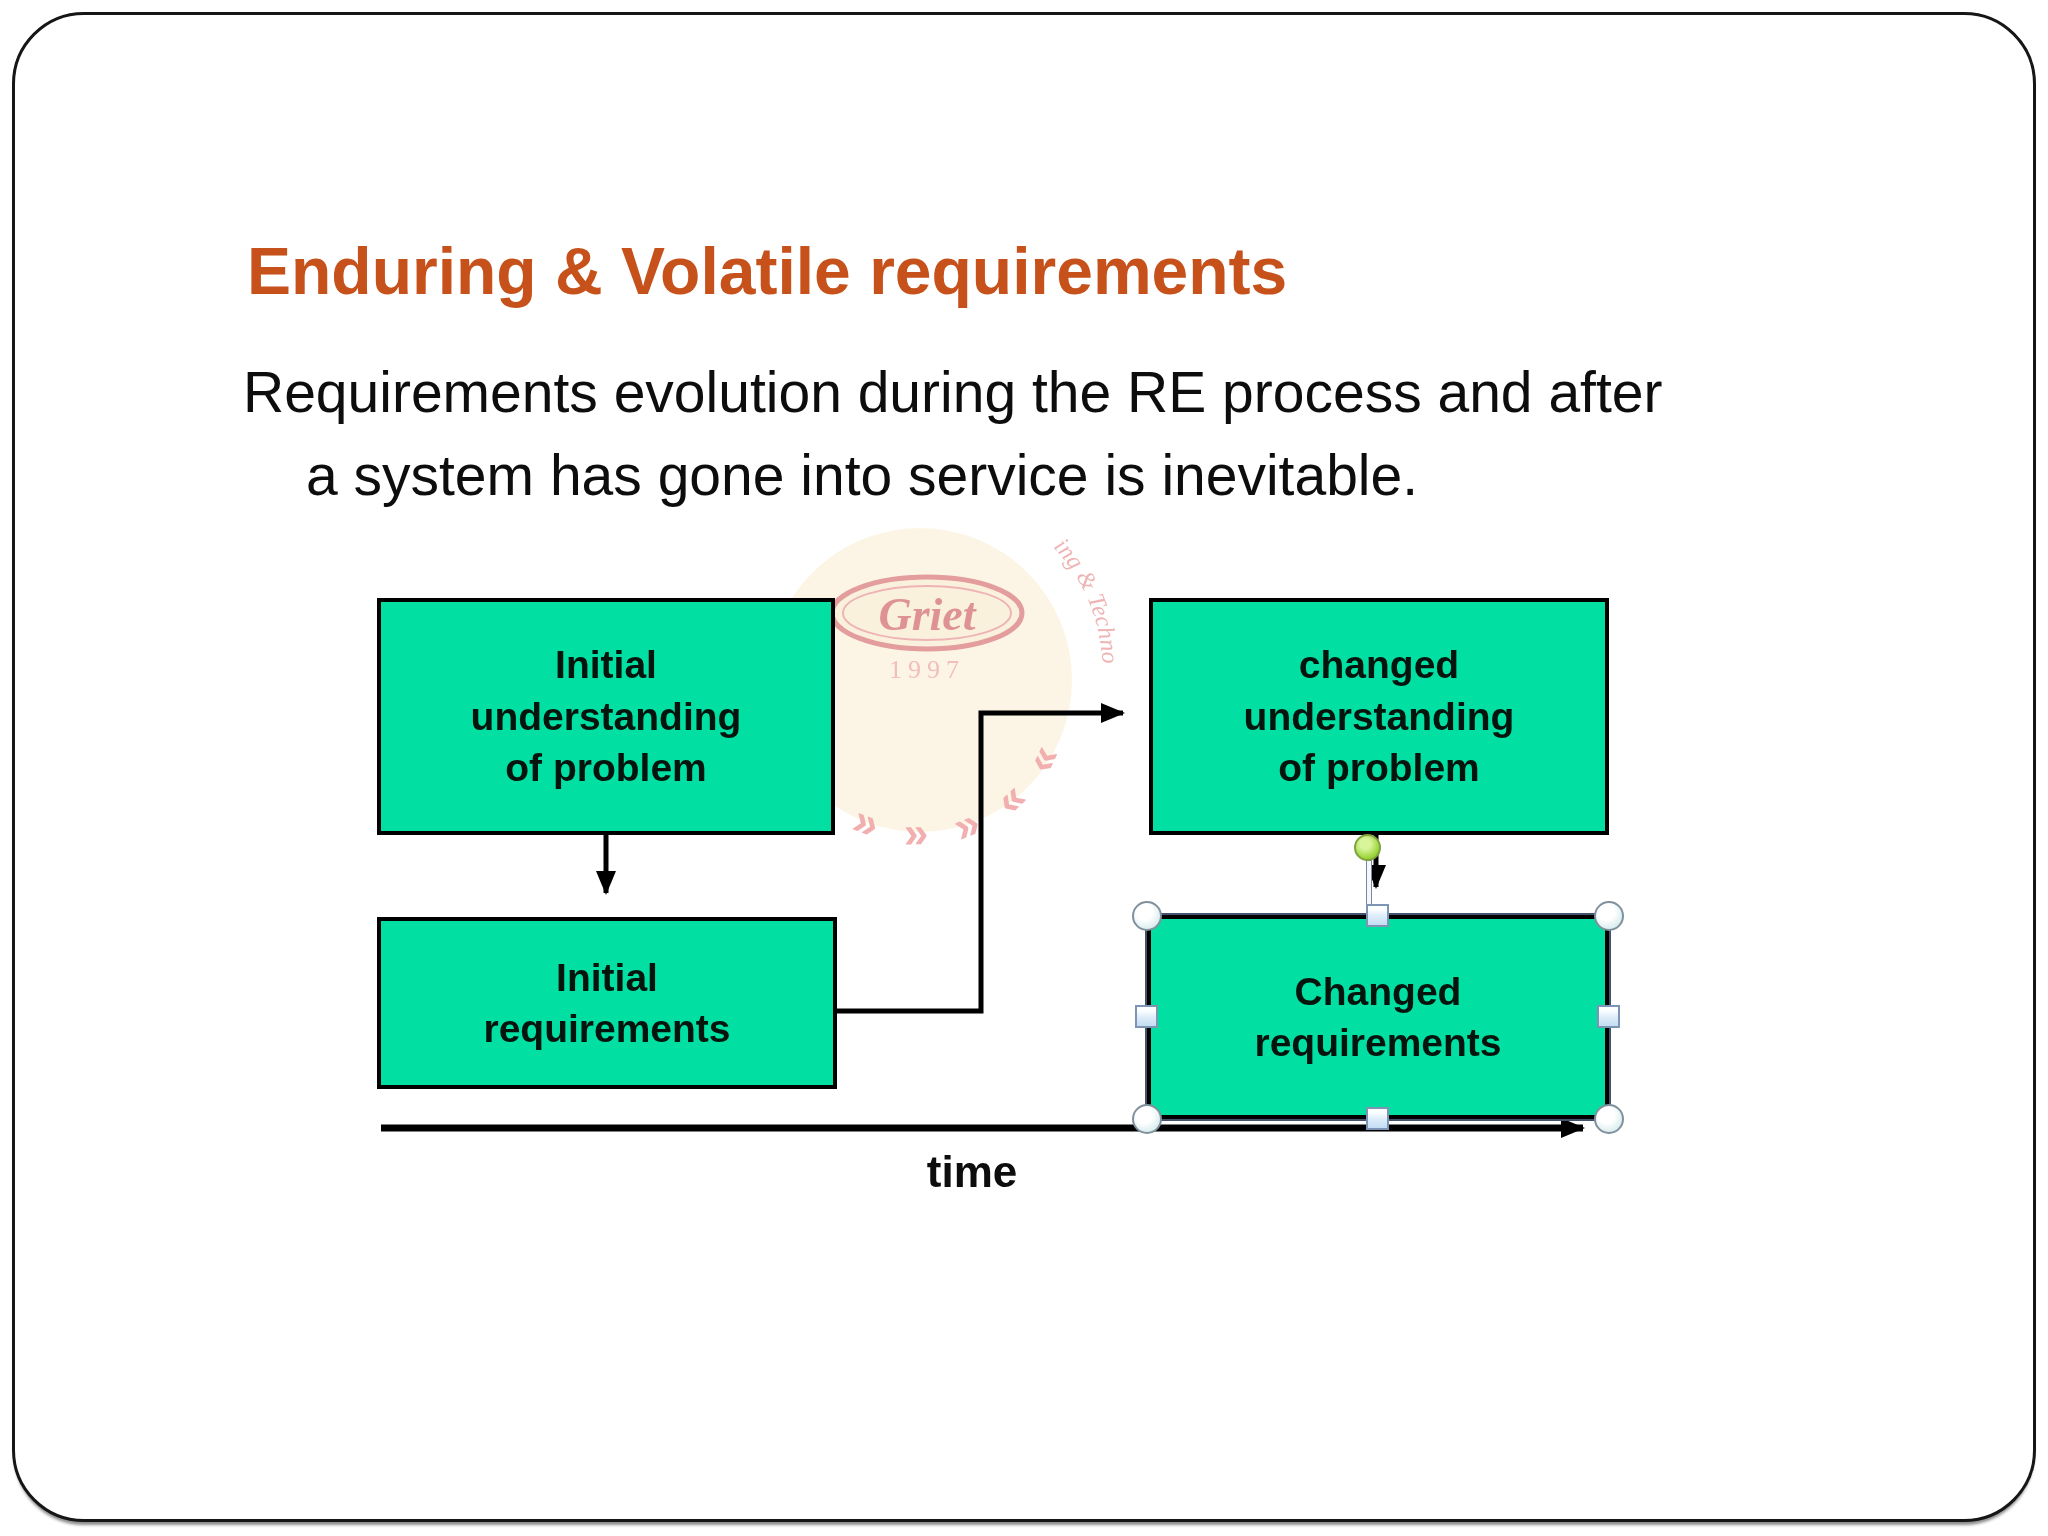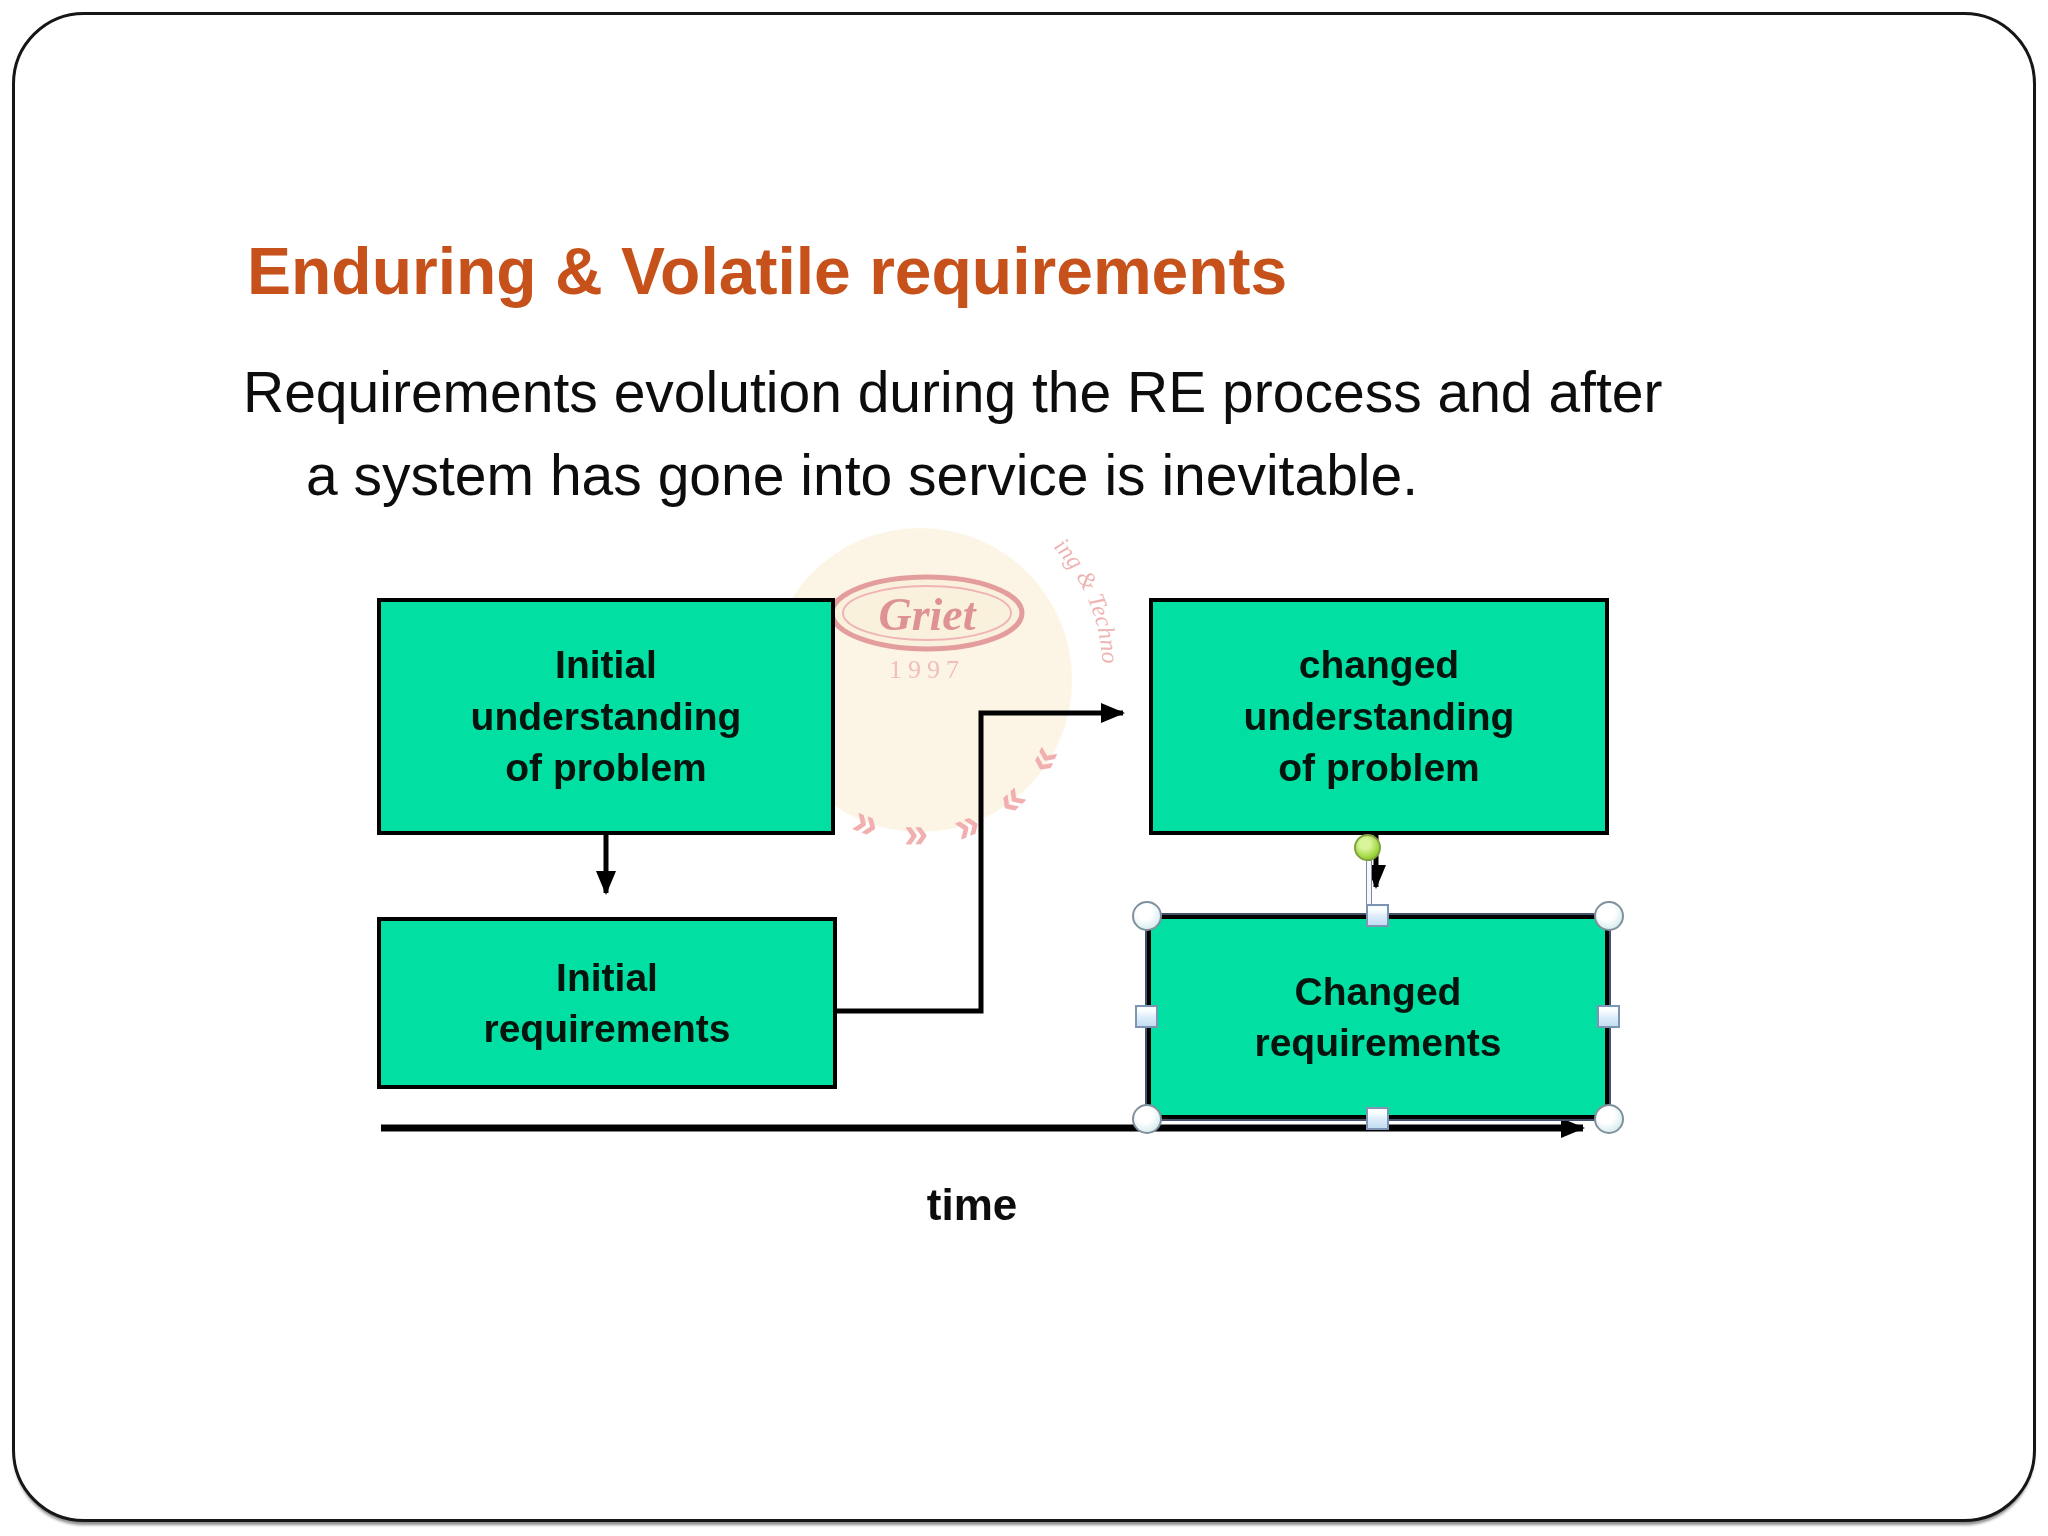--- a/index.html
+++ b/index.html
@@ -21,21 +21,21 @@
   .node{position:absolute;z-index:3;background:#02DFA2;border:4px solid #000;
         display:flex;flex-direction:column;justify-content:center;align-items:center;
         font-weight:bold;font-size:39px;color:#06140e;line-height:1.32;
         box-sizing:border-box;text-align:center;}
   .node span{display:block;}
   .box1{left:362px;top:583px;width:458px;height:237px;}
   .box2{left:1134px;top:583px;width:460px;height:237px;}
   .box3{left:362px;top:902px;width:460px;height:172px;}
   .box4{left:1132px;top:900px;width:462px;height:204px;outline:2px solid #45536E;}
 
-  .time-label{position:absolute;left:877px;top:1165px;width:160px;z-index:3;
+  .time-label{position:absolute;left:877px;top:1132px;width:160px;z-index:3;
               text-align:center;font-size:44px;font-weight:bold;color:#0d0d0d;}
 
   
   .handle{position:absolute;z-index:4;box-sizing:border-box;}
   .h-circle{width:30px;height:30px;border-radius:50%;
             background:radial-gradient(circle at 40% 35%, #ffffff 35%, #d9edef 75%, #c2dde2 100%);
             border:2px solid #80909C;}
   .h-square{width:23px;height:23px;
             background:linear-gradient(#fbfeff 20%, #dfeefa 50%, #c3ddf2 100%);
             border:2px solid #7D94B5;}

